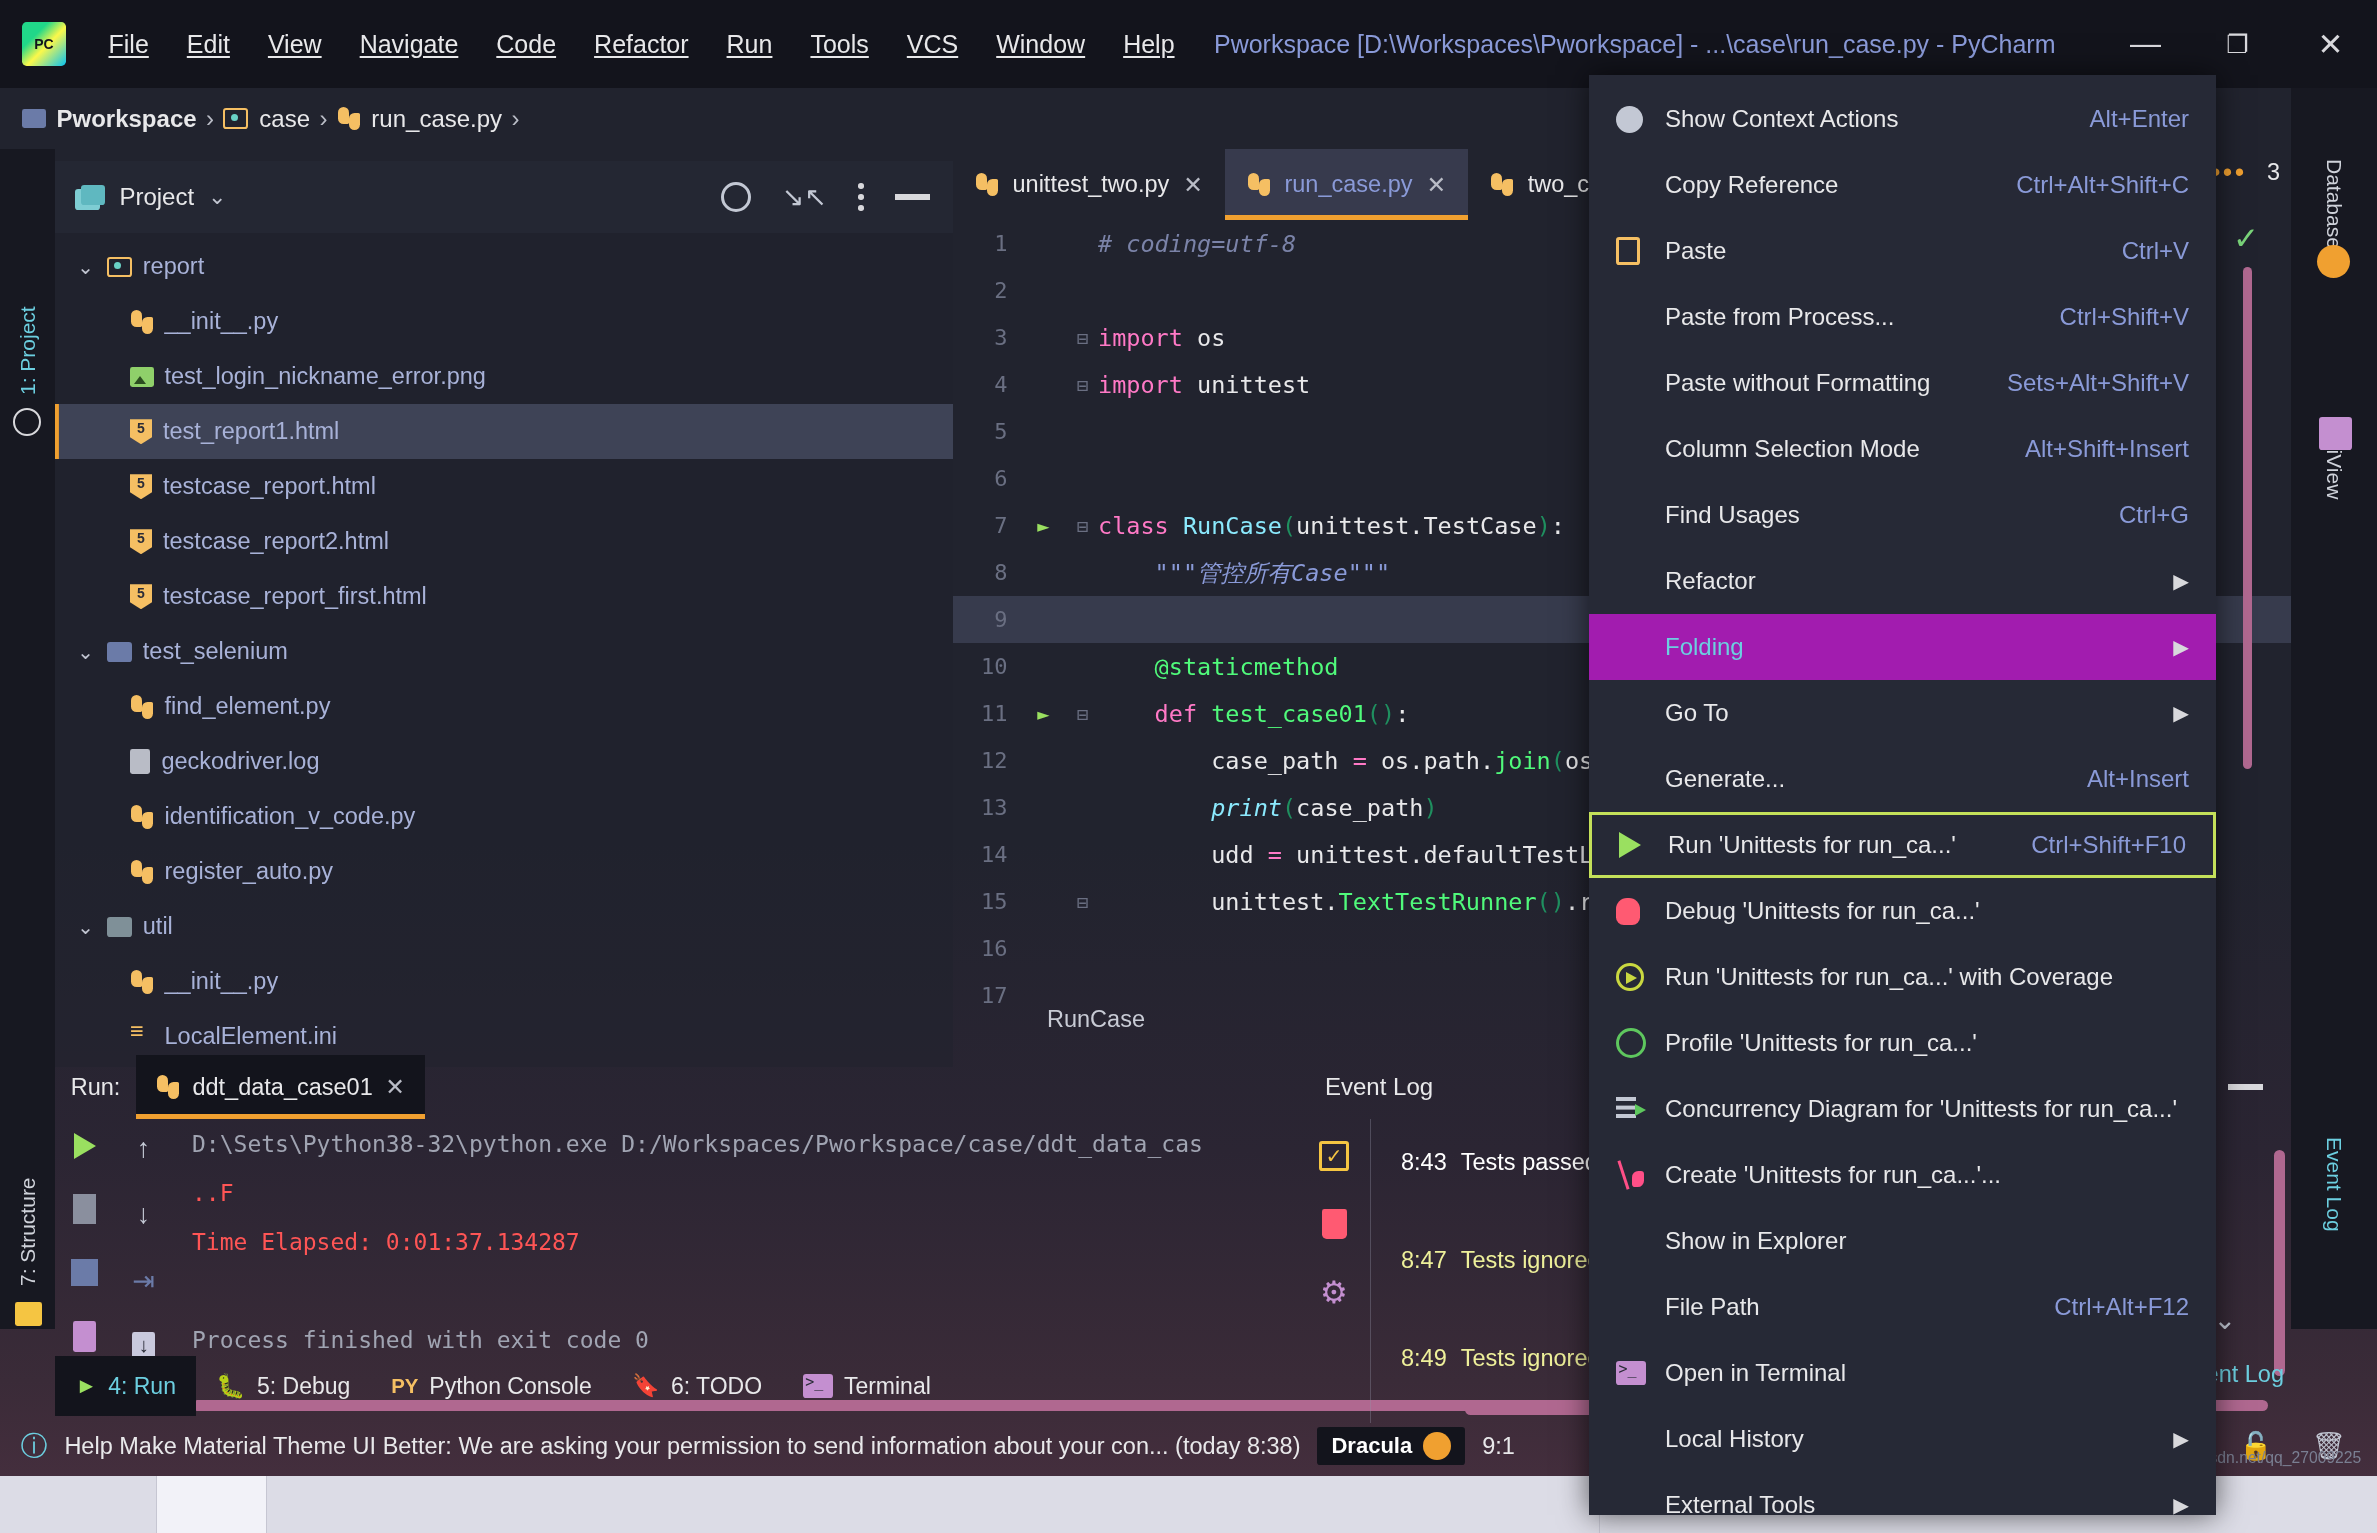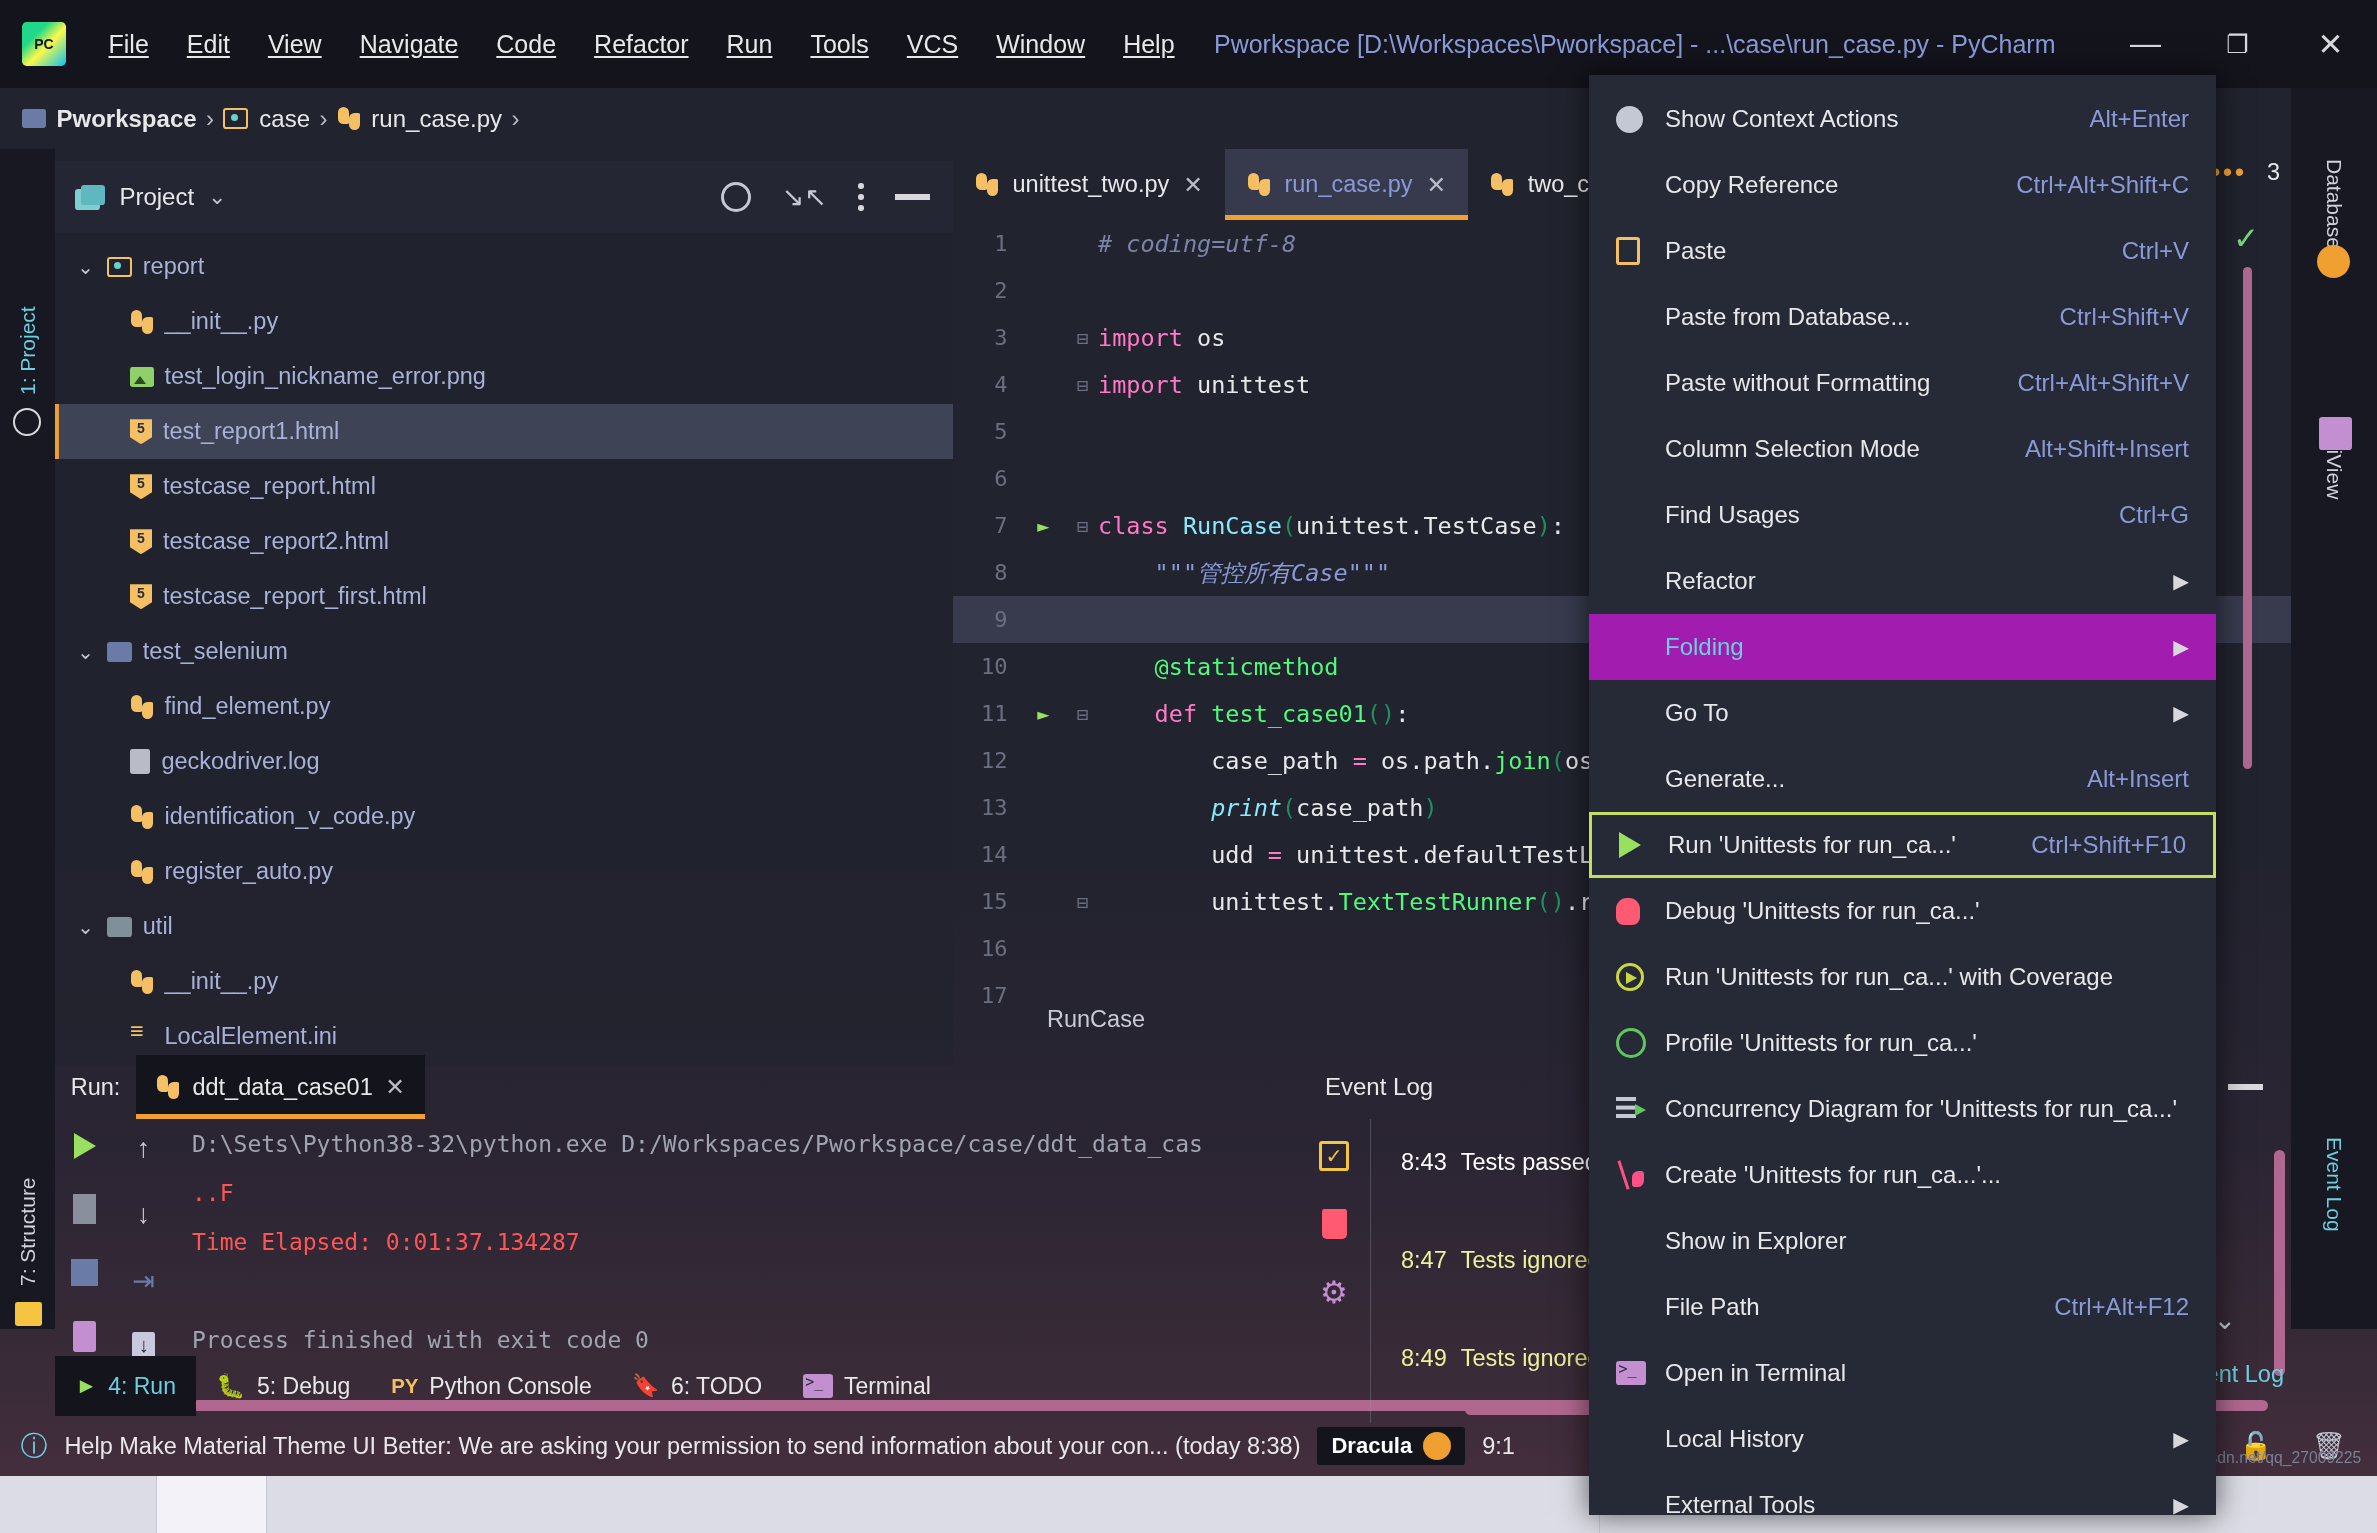--- a/index.html
+++ b/index.html
@@ -639,27 +639,27 @@
       </div>
       <div class="mi">
         <span class="mi-ic">
           <span class="ic-clip"></span>
         </span>
         <span class="mi-lbl">Paste</span>
         <span class="mi-sc">Ctrl+V</span>
       </div>
       <div class="mi">
         <span class="mi-ic"></span>
-        <span class="mi-lbl">Paste from Database...</span>
+        <span class="mi-lbl">Paste from Process...</span>
         <span class="mi-sc">Ctrl+Shift+V</span>
       </div>
       <div class="mi">
         <span class="mi-ic"></span>
         <span class="mi-lbl">Paste without Formatting</span>
-        <span class="mi-sc">Ctrl+Alt+Shift+V</span>
+        <span class="mi-sc">Sets+Alt+Shift+V</span>
       </div>
       <div class="mi">
         <span class="mi-ic"></span>
         <span class="mi-lbl">Column Selection Mode</span>
         <span class="mi-sc">Alt+Shift+Insert</span>
       </div>
       <div class="mi">
         <span class="mi-ic"></span>
         <span class="mi-lbl">Find Usages</span>
         <span class="mi-sc">Ctrl+G</span>

